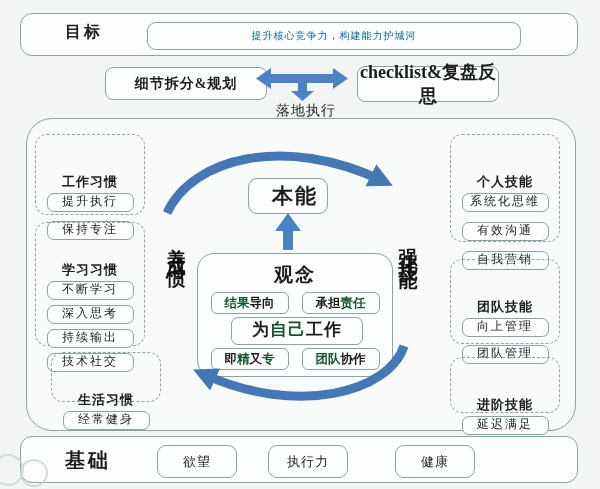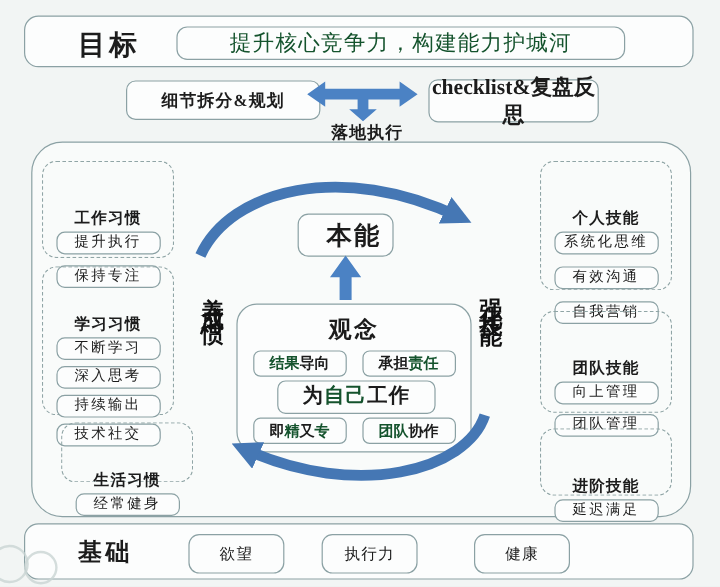--- a/index.html
+++ b/index.html
@@ -8,26 +8,26 @@
     background:#f2f5f4;
     font-family:"Liberation Serif","DejaVu Serif",serif;
     color:#1c1c1c;
   }
   .box{position:absolute;box-sizing:border-box;background:#fcfdfd;border:1px solid #8ba1a4;}
   .round8{border-radius:8px;}
   .center{display:flex;align-items:center;justify-content:center;text-align:center;}
   .red{color:#14532d;}
   
   .goal-bar{left:20px;top:13px;width:558px;height:43px;border-radius:12px;}
-  .goal-label{position:absolute;left:44px;top:8px;font-size:23px;font-weight:bold;letter-spacing:3px;}
-  .goal-inner{position:absolute;left:126px;top:8px;width:372px;height:26px;border:1px solid #8ba1a4;border-radius:9px;background:#fcfdfd;font-size:18px;color:#14532d;letter-spacing:1px;}
+  .goal-label{position:absolute;left:44px;top:8px;font-size:16px;font-weight:bold;letter-spacing:3px;}
+  .goal-inner{position:absolute;left:126px;top:8px;width:372px;height:26px;border:1px solid #8ba1a4;border-radius:9px;background:#fcfdfd;font-size:10px;color:#0369a1;letter-spacing:1px;}
   
   .plan-left{left:105px;top:67px;width:162px;height:33px;font-size:14px;font-weight:bold;letter-spacing:1px;}
   .plan-right{left:357px;top:66px;width:142px;height:36px;font-size:18px;font-weight:bold;}
-  .drop-label{position:absolute;left:270px;top:102px;width:72px;text-align:center;font-size:14px;font-weight:bold;letter-spacing:1px;}
+  .drop-label{position:absolute;left:270px;top:102px;width:72px;text-align:center;font-size:14px;font-weight:normal;letter-spacing:1px;}
   
   .main-frame{left:26px;top:118px;width:550px;height:313px;border-radius:26px;background:#f9fbfa;}
   
   .group{position:absolute;box-sizing:border-box;border:1px dashed #90a5a6;border-radius:12px;display:flex;flex-direction:column;align-items:center;padding-top:4px;}
   .g-title{font-size:13px;font-weight:bold;line-height:16px;letter-spacing:1px;margin-bottom:3px;margin-top:35px;}
   .g-items{display:flex;flex-direction:column;align-items:center;}
   .item-box{box-sizing:border-box;width:87px;height:19px;border:1px solid #8ba1a4;border-radius:7px;background:#fcfdfd;font-size:12px;line-height:17px;text-align:center;letter-spacing:2px;font-family:Liberation Mono, monospace;}
   .g-work{left:35px;top:134px;width:110px;height:81px;} .g-work .g-items{gap:9px;}
   .g-study{left:35px;top:222px;width:110px;height:124px;} .g-study .g-items{gap:5px;}
   .g-life{left:51px;top:352px;width:110px;height:50px;} .g-life .g-items{gap:4px;}

